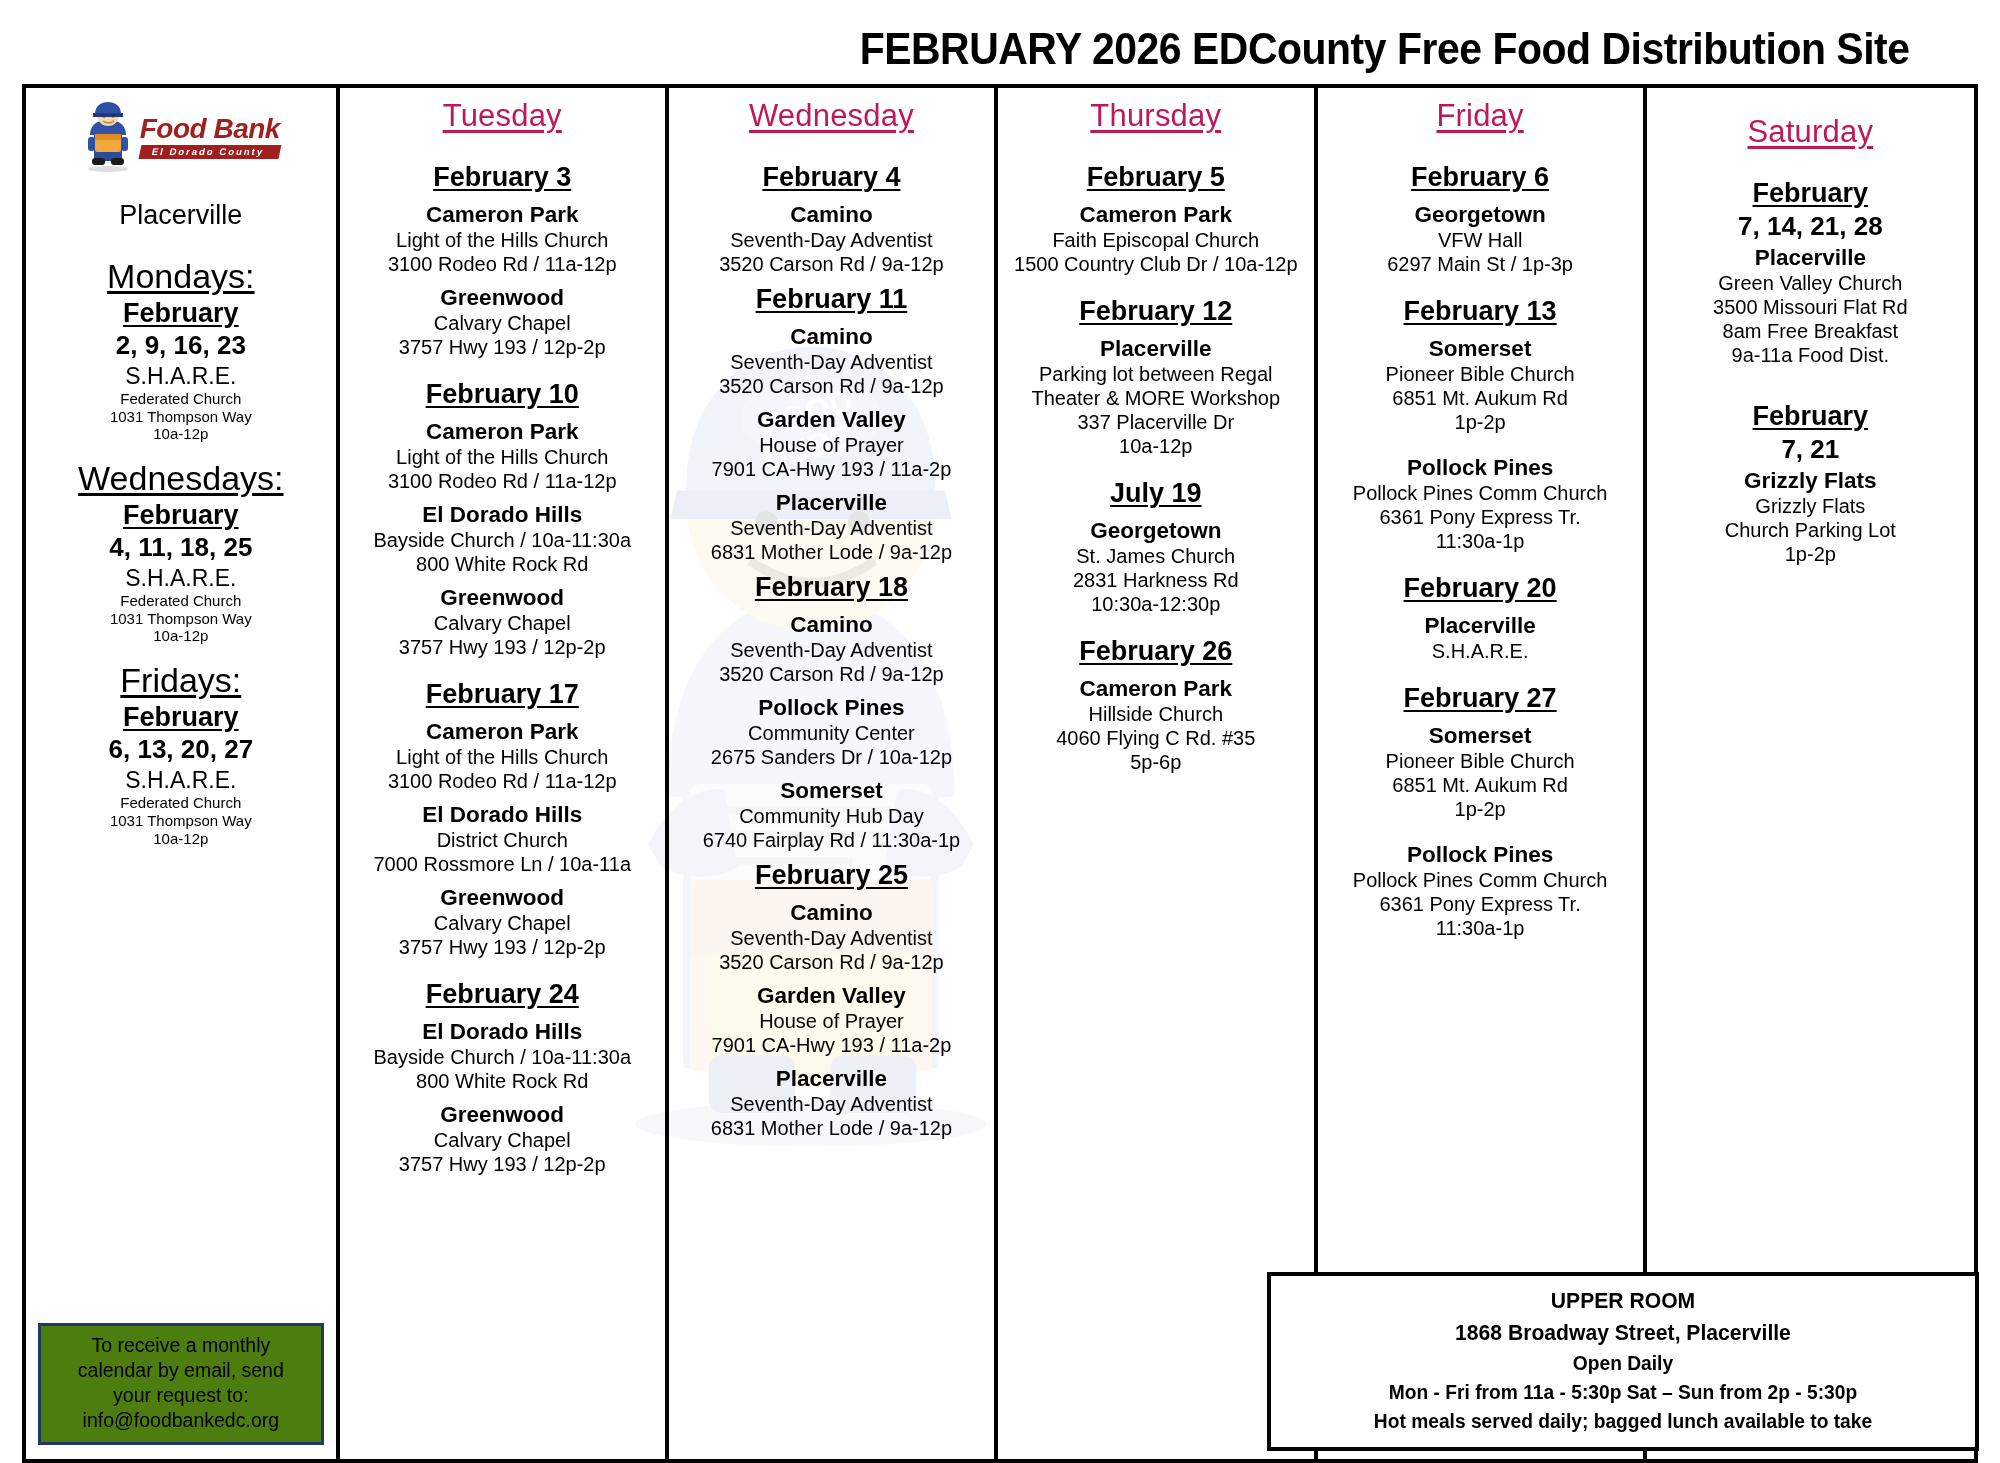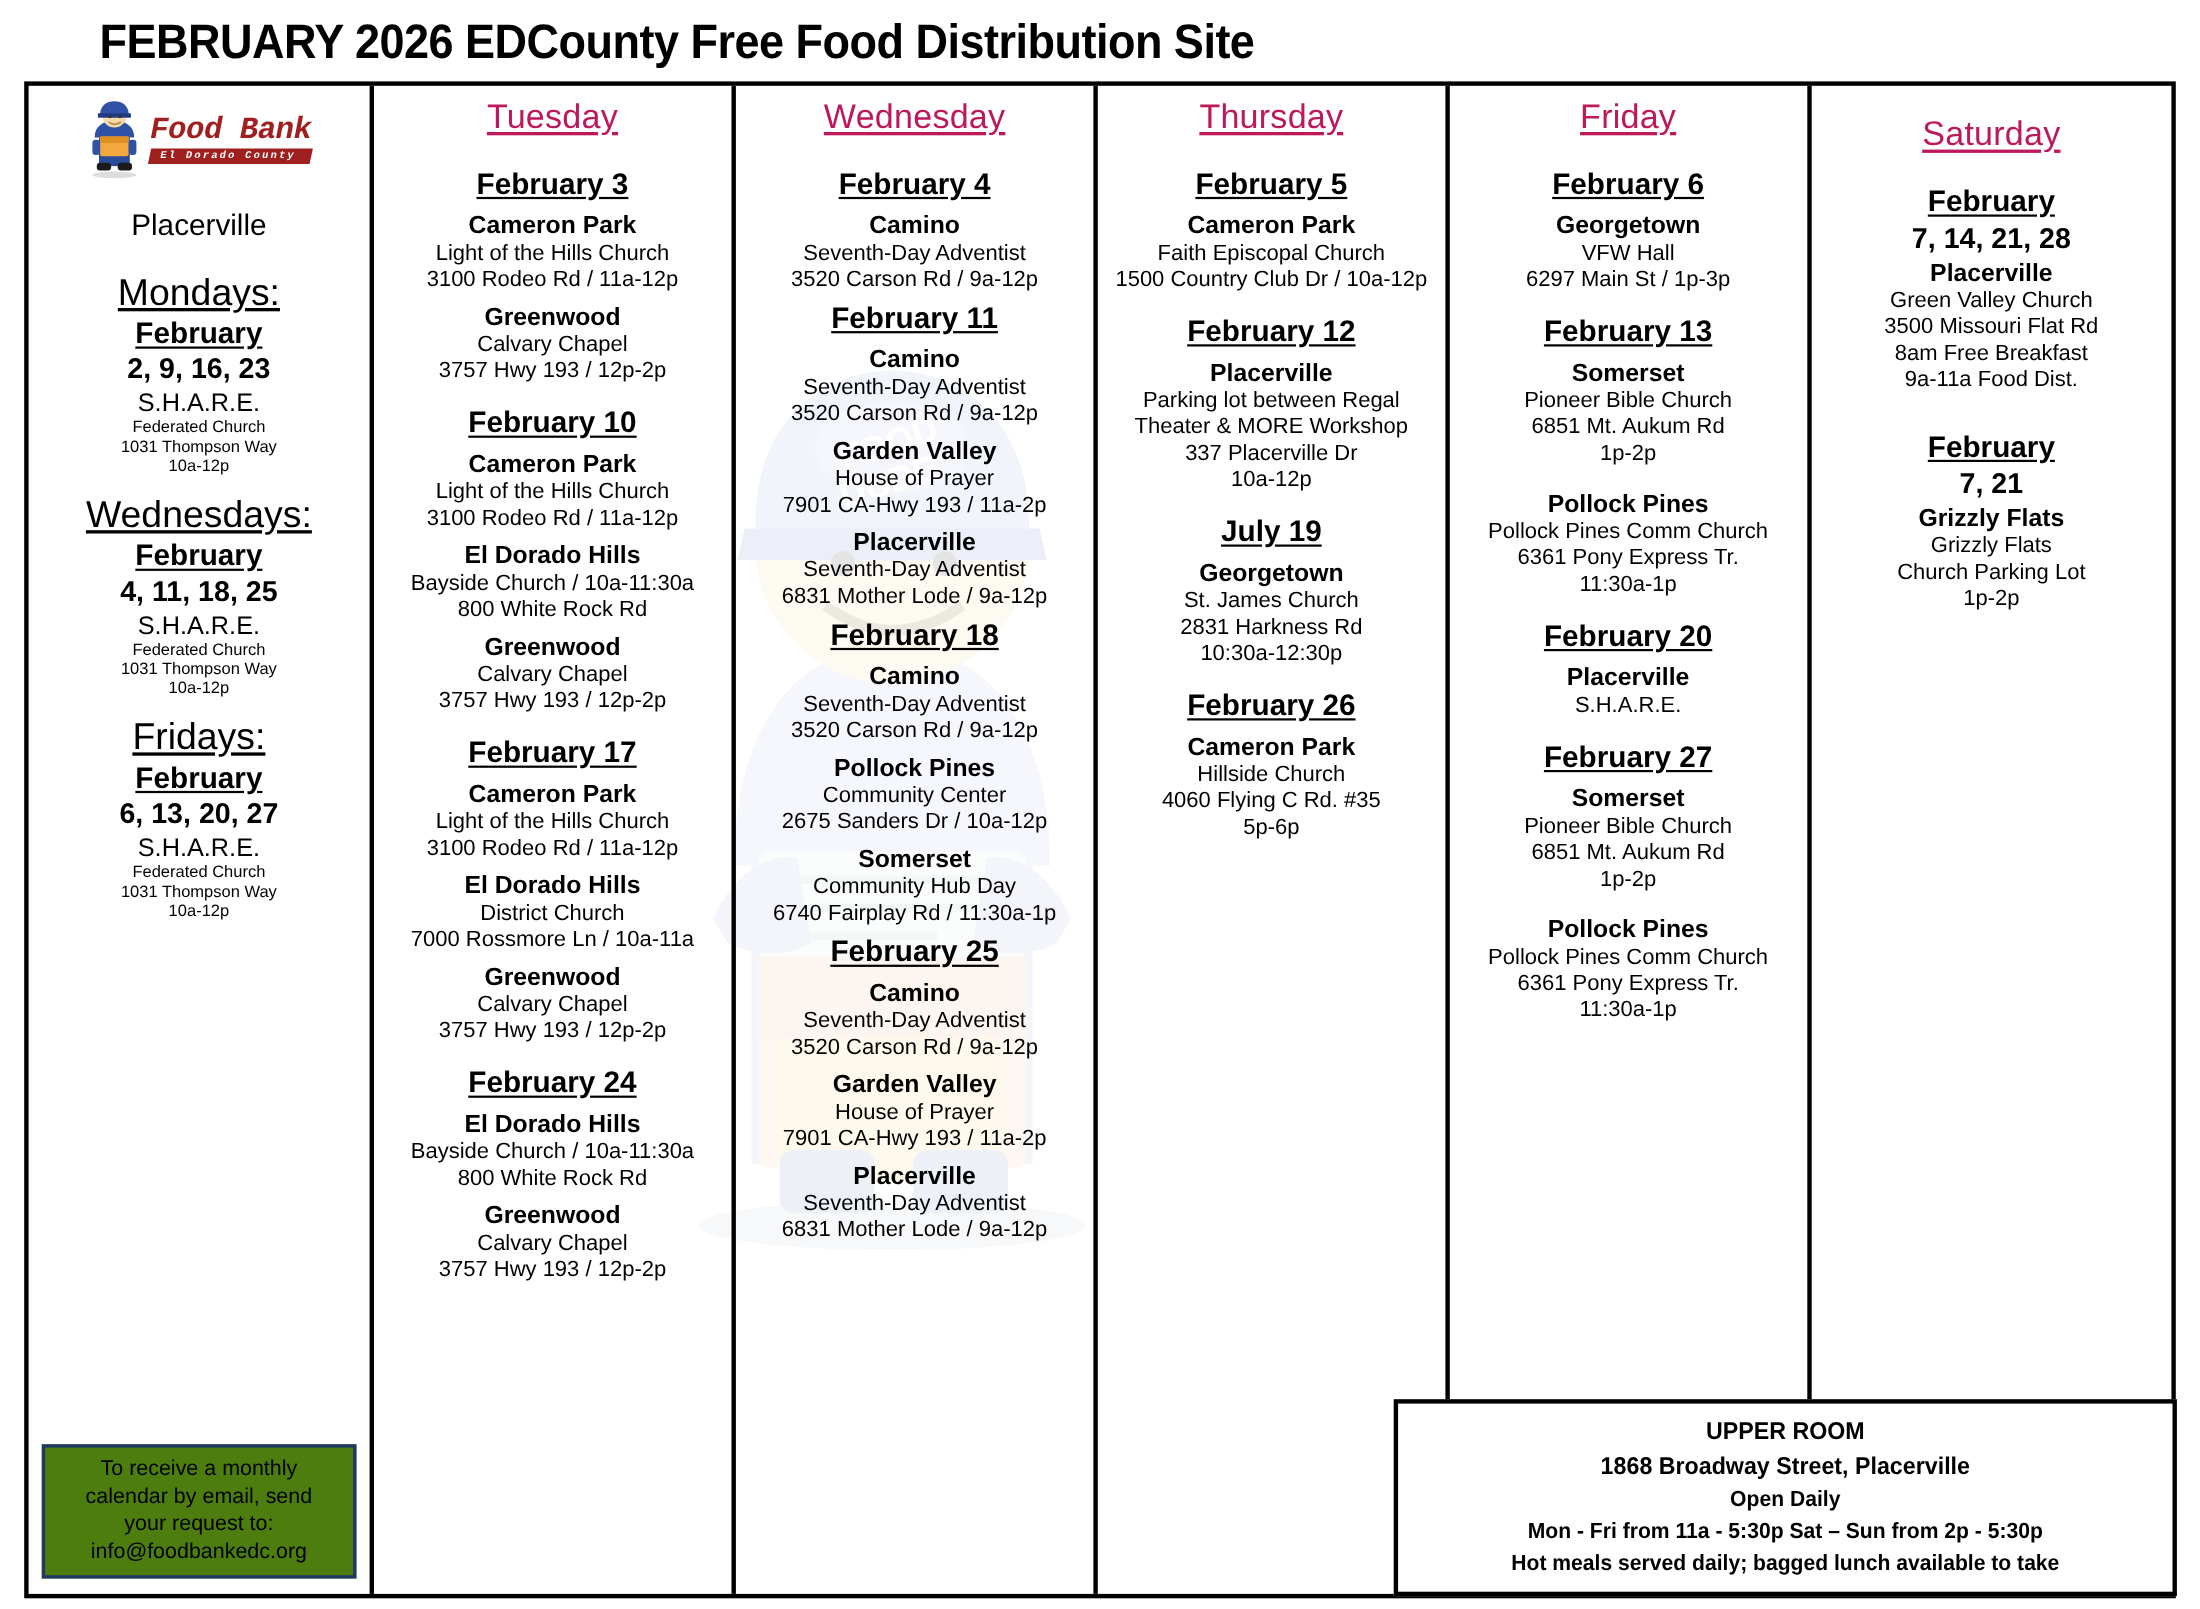--- a/index.html
+++ b/index.html
@@ -5,21 +5,21 @@
   * { box-sizing: border-box; margin: 0; padding: 0; }
   html, body {
     width: 2000px; height: 1463px;
     background: #ffffff;
     font-family: "Liberation Sans", sans-serif;
     overflow: hidden;
   }
   .page { position: relative; width: 2000px; height: 1463px; padding: 8px 22px 10px 22px; }
 
   
-  .title-bar { text-align: left; padding: 6px 0 10px 0; }
+  .title-bar { text-align: right; padding: 6px 0 10px 0; margin-top: 10px; }
   .title {
     font-family: "Liberation Sans", sans-serif;
     font-weight: bold;
     font-size: 44px;
     letter-spacing: -0.5px;
     color: #000;
     transform: scaleX(0.93);
     white-space: nowrap;
   }
 
@@ -63,21 +63,21 @@
     color: #be185d;
     text-decoration: underline;
     text-underline-offset: 4px;
     margin-bottom: 28px;
     letter-spacing: 0.2px;
   }
 
   
   .logo-wrap {
     display: flex; align-items: center; justify-content: center;
-    gap: 6px; height: 74px; margin: 2px 0 26px 0; font-family: Liberation Mono, monospace;
+    gap: 6px; height: 74px; margin: 2px 0 26px 0;
   }
   .logo-text { text-align: left; line-height: 1; }
   .logo-fb {
     color: #a02020; font-weight: bold; font-style: italic;
     font-size: 28px; letter-spacing: -0.5px;
   }
   .logo-ribbon {
     background: #a02020; color: #fff; font-weight: bold; font-size: 9.5px;
     letter-spacing: 2px; padding: 2px 10px 2px 6px; margin-top: 2px;
     transform: skewX(-12deg); text-align: center;

